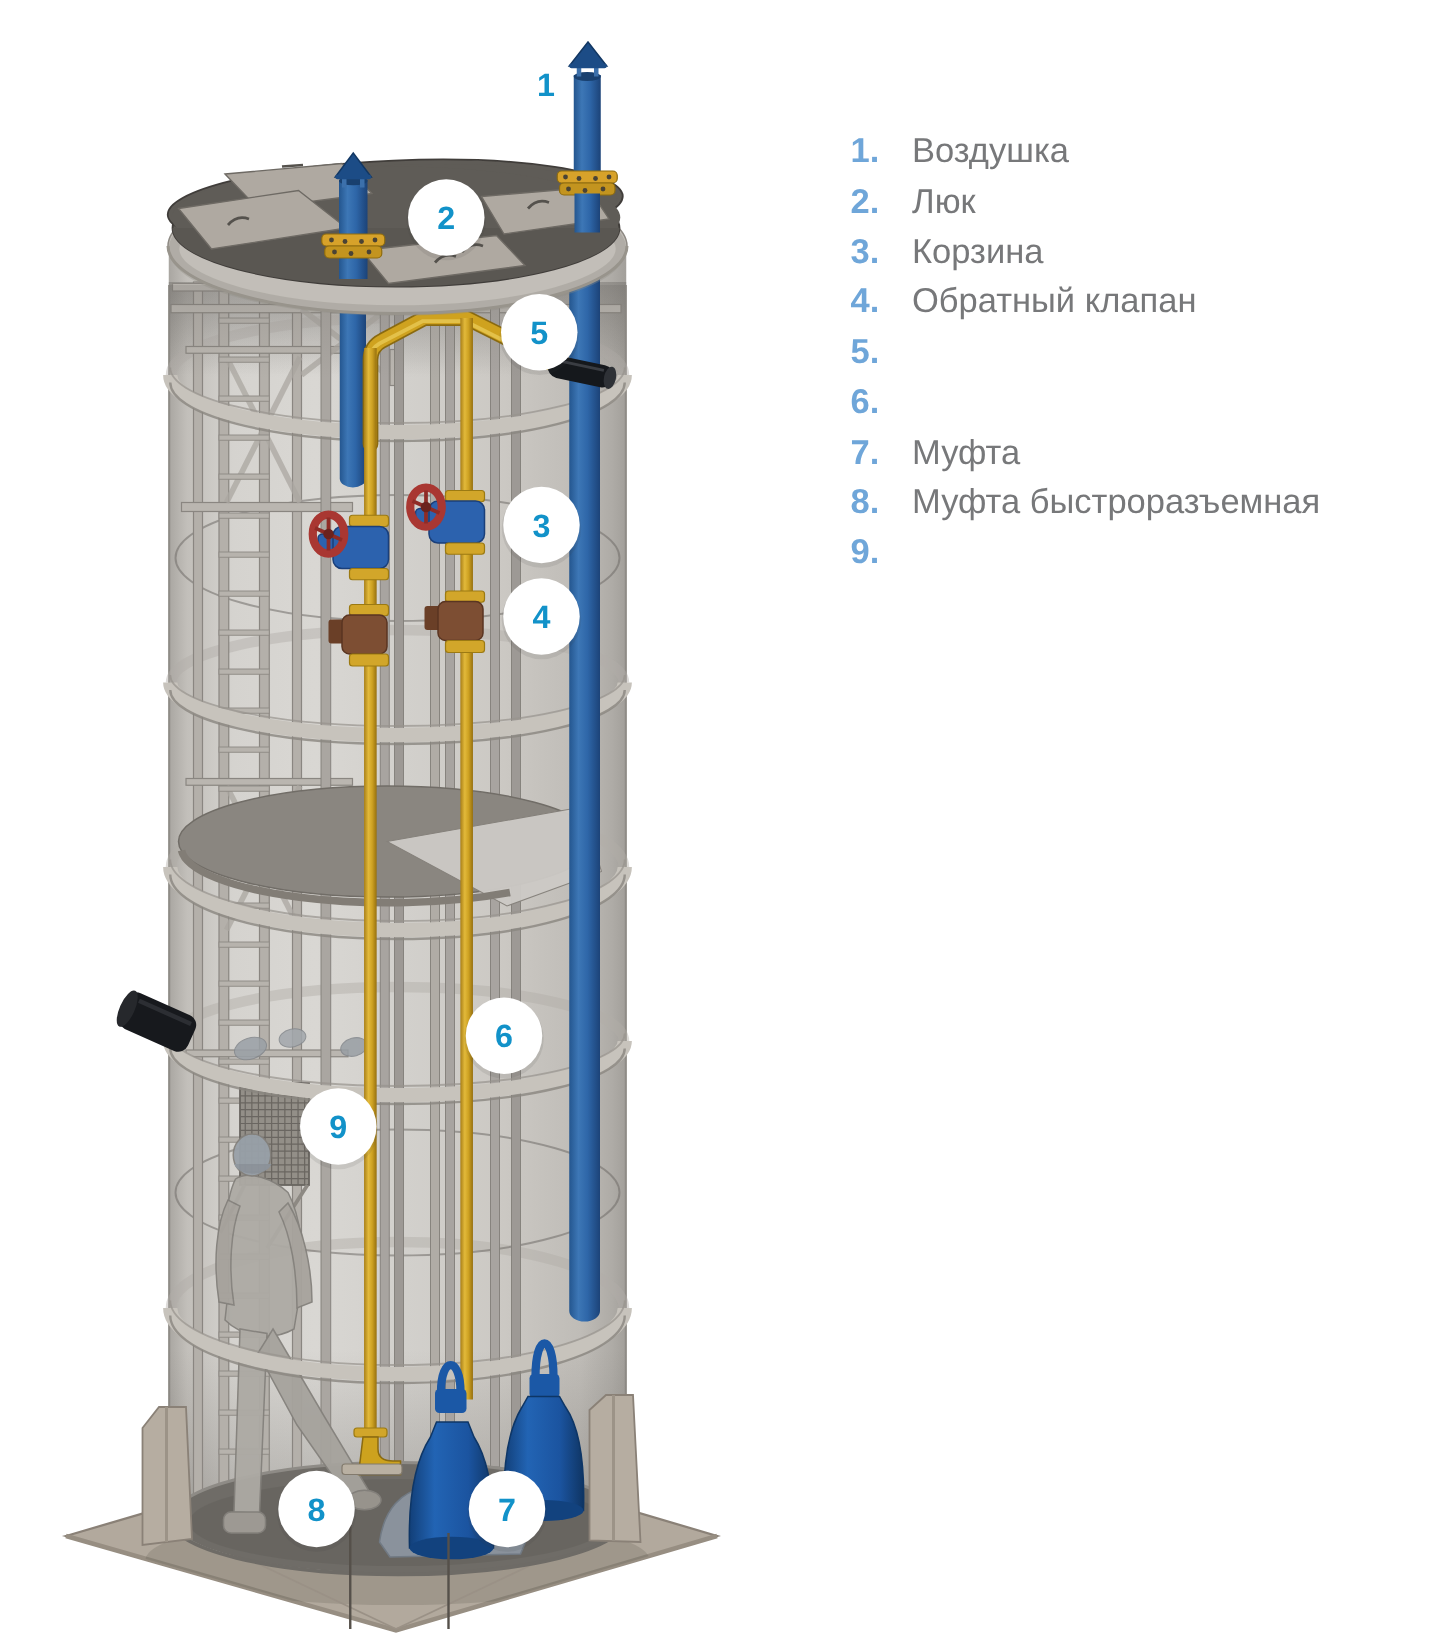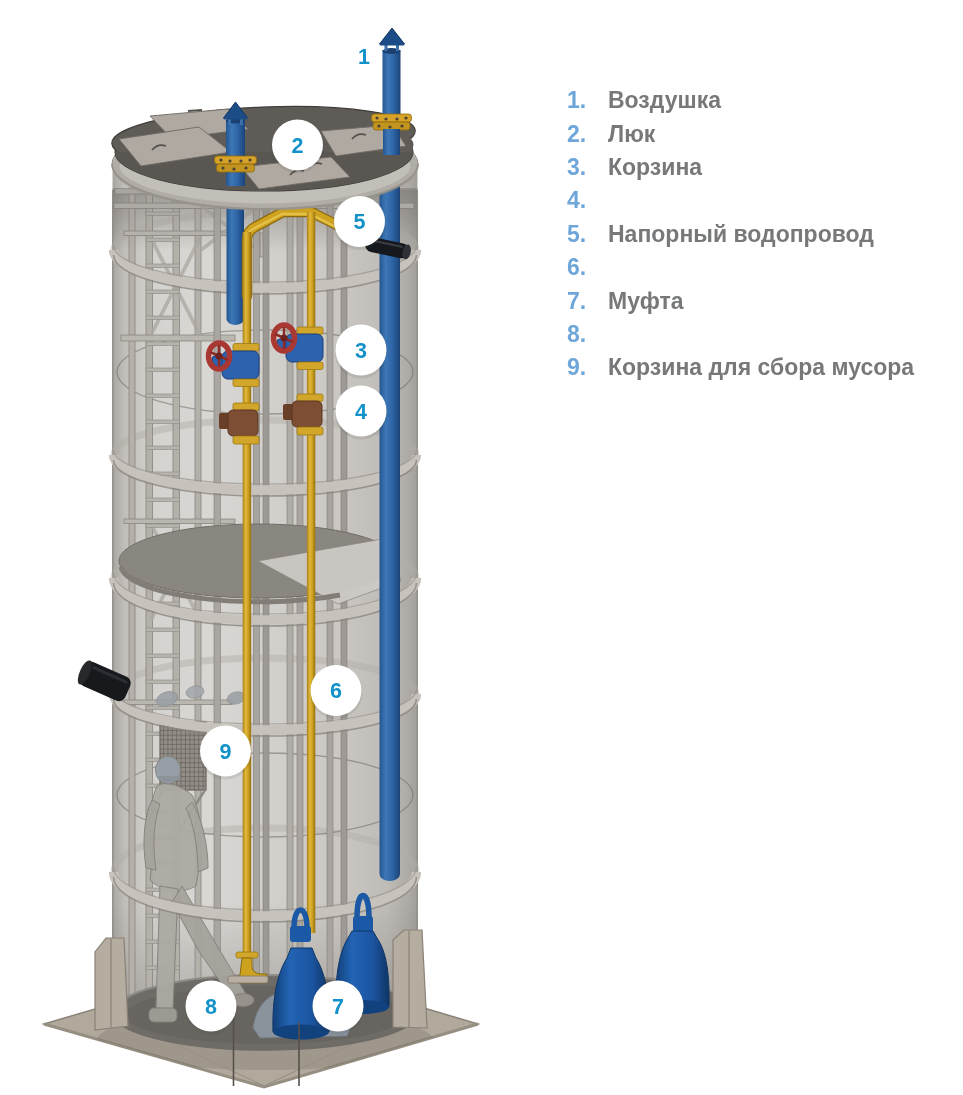--- a/index.html
+++ b/index.html
@@ -1,21 +1,21 @@
 <!DOCTYPE html>
 <html><head>
 <meta charset="utf-8">
 <style>
 html,body{margin:0;padding:0;background:#ffffff;}
 #wrap{position:relative;width:963px;height:1095px;font-family:"Liberation Sans",sans-serif;overflow:hidden;}
 svg{position:absolute;left:0;top:0;}
 .legend{position:absolute;left:567px;top:84px;}
 .row{display:flex;height:33.4px;align-items:center;}
 .num{color:#6fa6d9;font-weight:bold;font-size:23px;width:41px;flex:none;}
-.txt{color:#77787a;font-size:23px;white-space:nowrap;font-weight:bold;}
+.txt{color:#77787a;font-size:23px;white-space:nowrap;}
 </style>
 </head>
 <body>
 <div id="wrap">
 <svg width="963" height="1095" viewBox="0 0 963 1095">
 <defs>
 <linearGradient id="gWall" x1="0" y1="0" x2="1" y2="0">
 <stop offset="0" stop-color="#a9a6a1"></stop>
 <stop offset="0.04" stop-color="#c2bfba"></stop>
 <stop offset="0.14" stop-color="#d5d3cf"></stop>
@@ -421,33 +421,33 @@
 <div class="row">
         <div class="num">2.</div>
         <div class="txt">Люк</div>
       </div>
 <div class="row">
         <div class="num">3.</div>
         <div class="txt">Корзина</div>
       </div>
 <div class="row">
         <div class="num">4.</div>
+        <div class="txt">Обратный клапан</div>
       </div>
 <div class="row">
         <div class="num">5.</div>
-        <div class="txt">Напорный водопровод</div>
       </div>
 <div class="row">
         <div class="num">6.</div>
       </div>
 <div class="row">
         <div class="num">7.</div>
         <div class="txt">Муфта</div>
       </div>
 <div class="row">
         <div class="num">8.</div>
+        <div class="txt">Муфта быстроразъемная</div>
       </div>
 <div class="row">
         <div class="num">9.</div>
-        <div class="txt">Корзина для сбора мусора</div>
       </div>
 </div>
 </div>
 
 </body></html>

